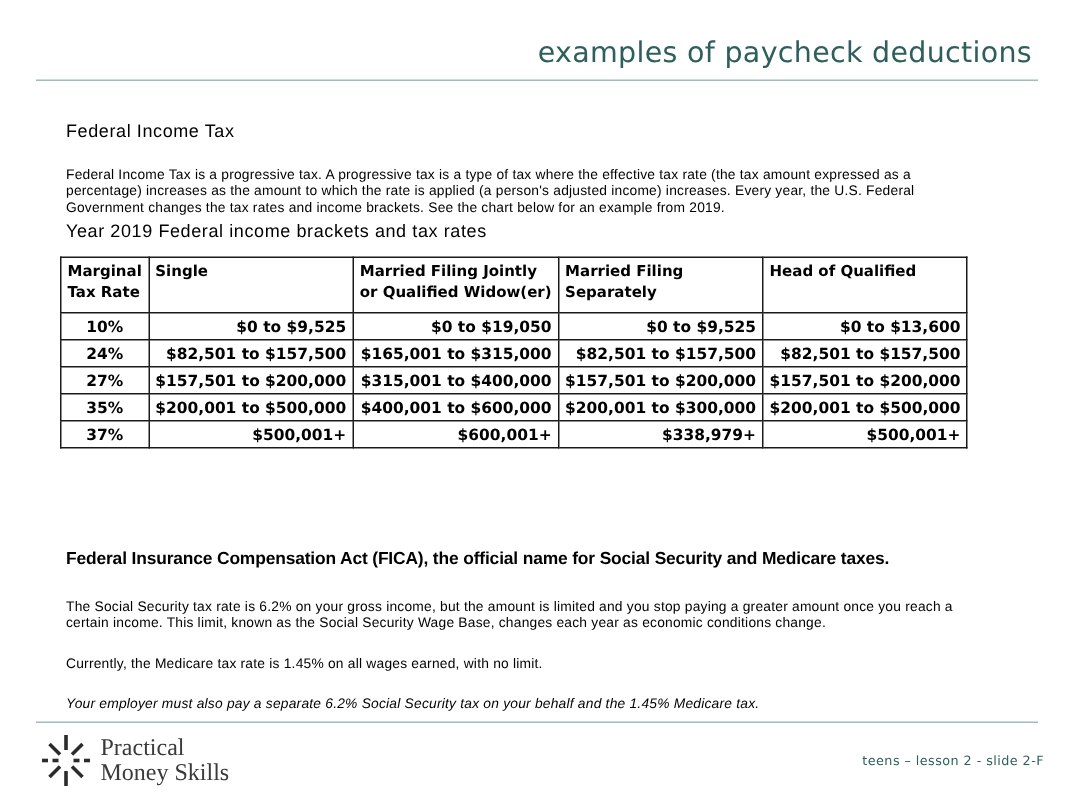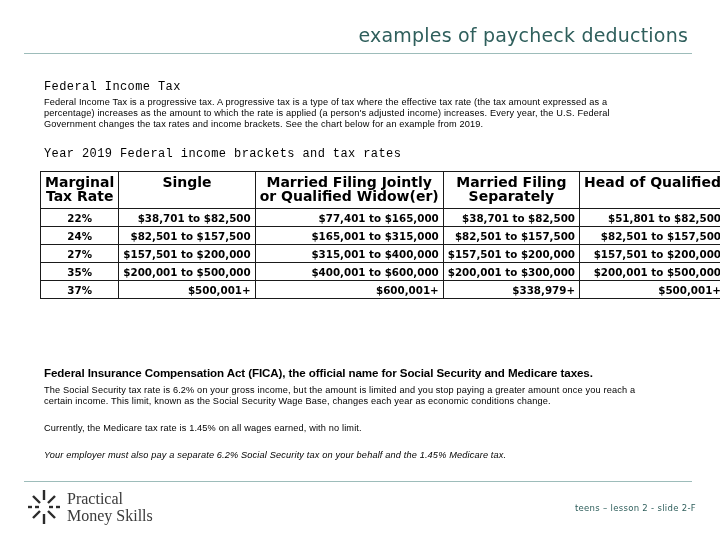--- a/index.html
+++ b/index.html
@@ -1,31 +1,31 @@
 <!DOCTYPE html>
 <html><head>
 <meta charset="utf-8">
 <style>
   html, body { margin: 0; padding: 0; background: #ffffff; }
   body { width: 720px; height: 540px; position: relative; overflow: hidden;
          font-family: "Liberation Sans", sans-serif; color: #000; }
   .title { position: absolute; right: 32px; top: 24px; font-family: "DejaVu Sans", sans-serif;
            font-size: 19px; color: #2f5f5c; letter-spacing: 0.2px; }
   .rule { position: absolute; left: 24px; width: 668px; height: 1px; background: #9dbcba; }
-  .h1 { position: absolute; left: 44px; font-family: Liberation Mono, monospace; font-size: 12px;
+  .h1 { position: absolute; left: 44px; font-family: Liberation Sans, sans-serif; font-size: 12px;
         letter-spacing: 0.4px; color: #000; }
   .para { position: absolute; left: 44px; width: 600px; font-size: 9.2px; line-height: 11px;
-          letter-spacing: 0.15px; color: #000; }
+          letter-spacing: 0.15px; color: #000; margin-top: 14px; }
   .h-fica { position: absolute; left: 44px; top: 366px; font-size: 11.6px; font-weight: bold;
             color: #000; letter-spacing: -0.1px; }
   table.tax { position: absolute; left: 40px; top: 171px; border-collapse: collapse;
               font-family: "DejaVu Sans", sans-serif; font-size: 10px; font-weight: bold; }
   table.tax th, table.tax td { border: 1.5px solid #1a1a1a; padding: 0 4px; white-space: nowrap; }
-  table.tax th { height: 33px; text-align: center; vertical-align: top; line-height: 14px; padding-top: 3px;
-                 font-size: 14px; }
+  table.tax th { height: 33px; text-align: left; vertical-align: top; line-height: 14px; padding-top: 3px;
+                 font-size: 10px; }
   table.tax td { height: 17px; text-align: right; font-size: 10.3px; }
   table.tax td.rate { text-align: center; }
   .c0 { width: 46px; } .c1 { width: 119px; } .c2 { width: 115px; } .c3 { width: 118px; } .c4 { width: 118px; }
   .logo { position: absolute; left: 26px; top: 488px; width: 36px; height: 38px; }
   .logo-text { position: absolute; left: 67px; top: 490px; font-family: Liberation Serif, serif;
                font-size: 16px; line-height: 17px; color: #3a3a3a; }
   .footer { position: absolute; right: 24px; top: 503px; font-family: "DejaVu Sans", sans-serif;
             font-size: 8.5px; color: #2f5f5c; letter-spacing: 0.3px; }
 </style>
 </head>
@@ -44,25 +44,25 @@
     <tr>
       <th class="c0"><span>Marginal</span><br><span>Tax Rate</span></th>
       <th class="c1"><span>Single</span></th>
       <th class="c2"><span>Married Filing Jointly</span><br><span>or Qualified Widow(er)</span></th>
       <th class="c3"><span>Married Filing</span><br><span>Separately</span></th>
       <th class="c4"><span>Head of Qualified</span></th>
     </tr>
   </thead>
   <tbody>
     <tr>
-      <td class="rate">22%</td>
-      <td>$38,701 to $82,500</td>
-      <td>$77,401 to $165,000</td>
-      <td>$38,701 to $82,500</td>
-      <td>$51,801 to $82,500</td>
+      <td class="rate">10%</td>
+      <td>$0 to $9,525</td>
+      <td>$0 to $19,050</td>
+      <td>$0 to $9,525</td>
+      <td>$0 to $13,600</td>
     </tr>
     <tr>
       <td class="rate">24%</td>
       <td>$82,501 to $157,500</td>
       <td>$165,001 to $315,000</td>
       <td>$82,501 to $157,500</td>
       <td>$82,501 to $157,500</td>
     </tr>
     <tr>
       <td class="rate">27%</td>

